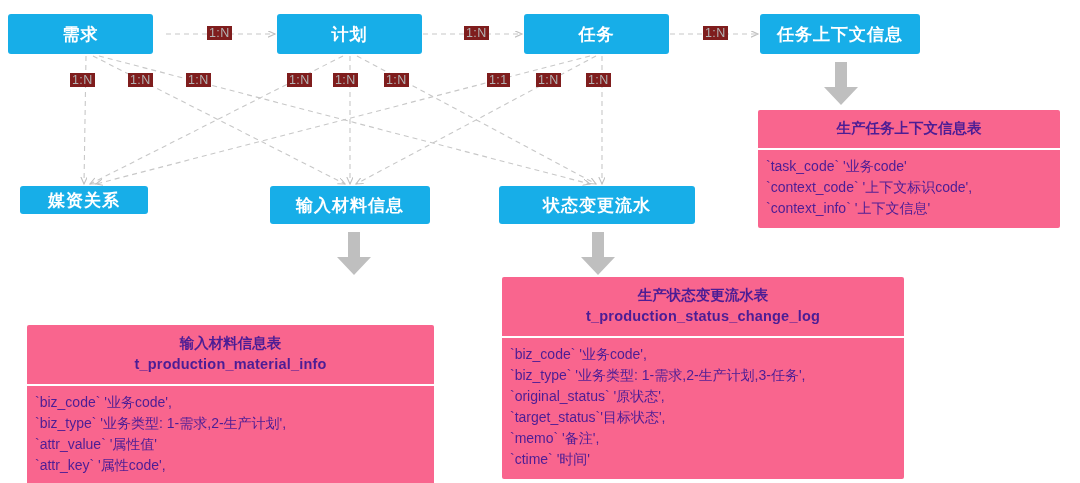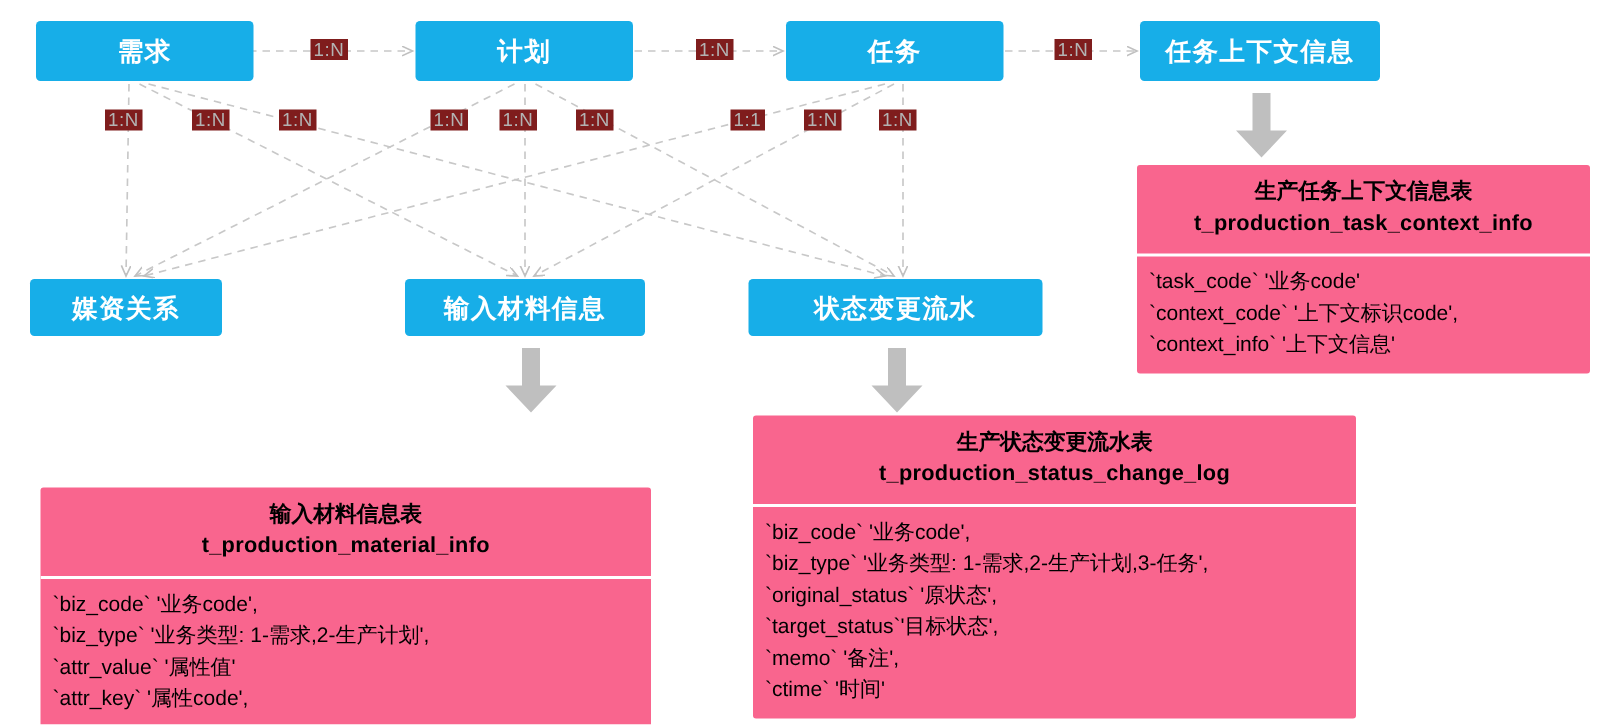--- a/index.html
+++ b/index.html
@@ -58,21 +58,21 @@
   
   .down-arrow {
     position: absolute;
     z-index: 2;
   }
 
   
   .table-card {
     position: absolute;
     background: #F9658E;
-    color: #000000;
+    color: #4c1d95;
     border-radius: 2px;
     box-sizing: border-box;
     z-index: 3;
     overflow: hidden;
   }
   .table-head {
     text-align: center;
     font-weight: bold;
     font-size: 14.5px;
     line-height: 21px;
@@ -120,26 +120,26 @@
       <line x1="343" y1="56" x2="90" y2="184"></line>
       <line x1="350" y1="56" x2="350" y2="184"></line>
       <line x1="357" y1="56" x2="596" y2="184"></line>
 
       <line x1="590" y1="56" x2="96" y2="184"></line>
       <line x1="596" y1="56" x2="356" y2="184"></line>
       <line x1="602" y1="56" x2="602" y2="184"></line>
     </g>
   </svg>
 
-  <div class="entity" style="left:24px;  top:14px;  width:145px; height:40px;">需求</div>
+  <div class="entity" style="left:8px;  top:14px;  width:145px; height:40px;">需求</div>
   <div class="entity" style="left:277px; top:14px;  width:145px; height:40px;">计划</div>
   <div class="entity" style="left:524px; top:14px;  width:145px; height:40px;">任务</div>
   <div class="entity" style="left:760px; top:14px;  width:160px; height:40px;">任务上下文信息</div>
 
-  <div class="entity" style="left:20px;  top:186px; width:128px; height:38px;">媒资关系</div>
+  <div class="entity" style="left:20px;  top:186px; width:128px; height:28px;">媒资关系</div>
   <div class="entity" style="left:270px; top:186px; width:160px; height:38px;">输入材料信息</div>
   <div class="entity" style="left:499px; top:186px; width:196px; height:38px;">状态变更流水</div>
 
   <div class="card-label" style="left:207px; top:26px;">1:N</div>
   <div class="card-label" style="left:464px; top:26px;">1:N</div>
   <div class="card-label" style="left:703px; top:26px;">1:N</div>
 
   <div class="card-label" style="left:70px;  top:73px;">1:N</div>
   <div class="card-label" style="left:128px; top:73px;">1:N</div>
   <div class="card-label" style="left:186px; top:73px;">1:N</div>
@@ -156,21 +156,20 @@
   <svg class="down-arrow" style="left:336px; top:232px;" width="36" height="44" viewBox="0 0 36 44">
     <path d="M12,0 H24 V25 H35 L18,43 L1,25 H12 Z" fill="#BFBFBF"></path>
   </svg>
   <svg class="down-arrow" style="left:580px; top:232px;" width="36" height="44" viewBox="0 0 36 44">
     <path d="M12,0 H24 V25 H35 L18,43 L1,25 H12 Z" fill="#BFBFBF"></path>
   </svg>
 
   <div class="table-card" style="left:758px; top:110px; width:302px;">
     <div class="table-head">
       <span class="cn">生产任务上下文信息表</span>
-      <span class="en">t_production_task_context_info</span>
     </div>
     <div class="table-body">
       <div class="field-row">`task_code` '业务code'</div>
       <div class="field-row">`context_code`  '上下文标识code',</div>
       <div class="field-row">`context_info`   '上下文信息'</div>
     </div>
   </div>
 
   <div class="table-card" style="left:27px; top:277px; width:407px;margin-top:48px;">
     <div class="table-head">

